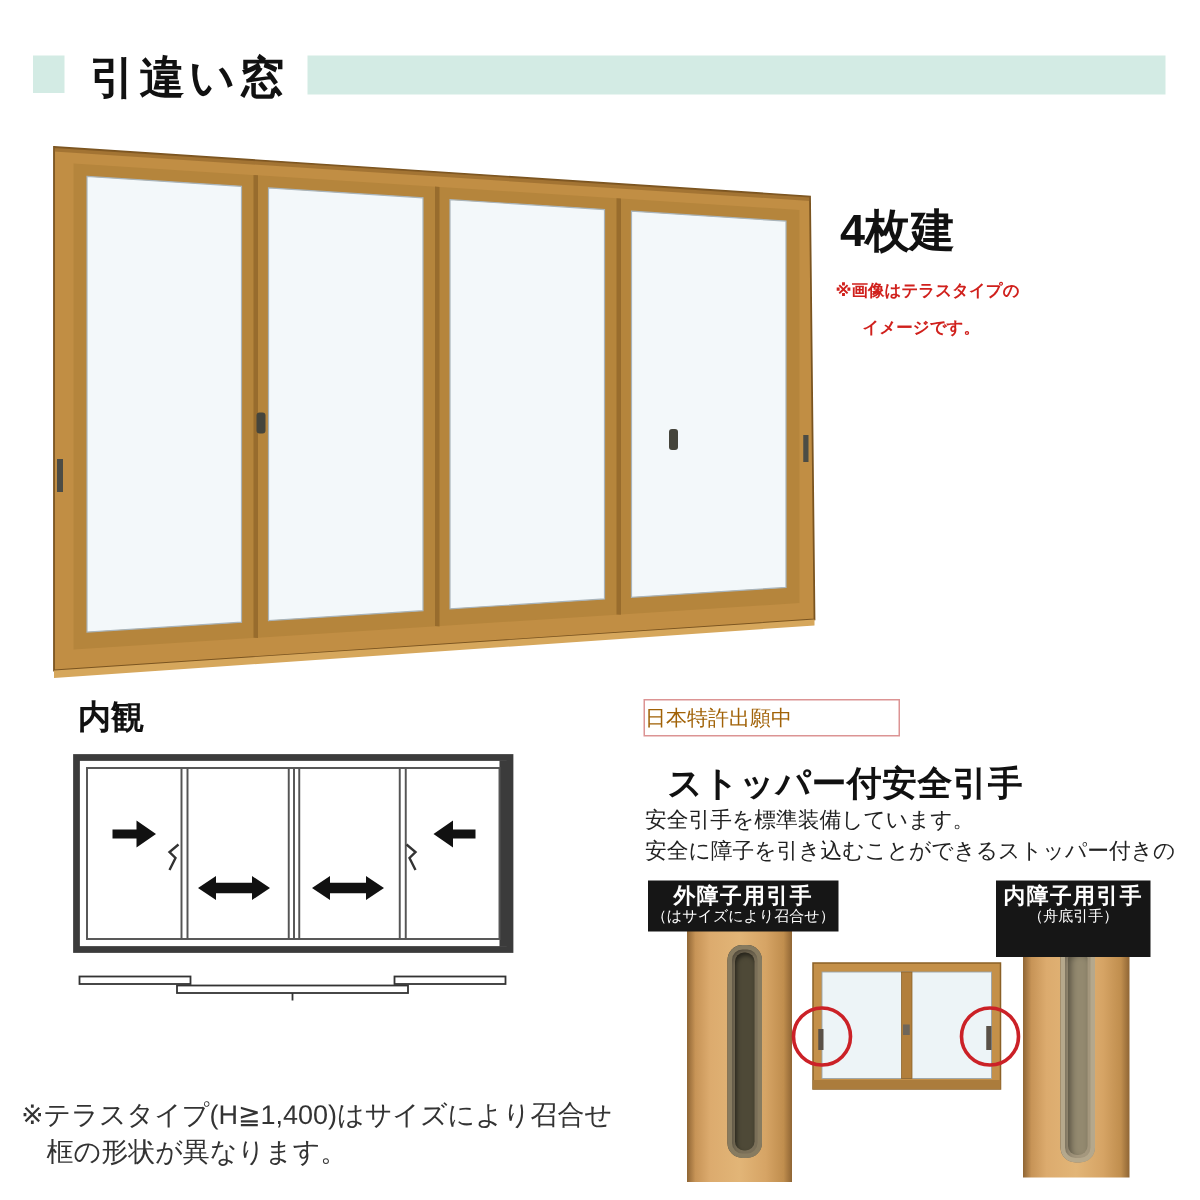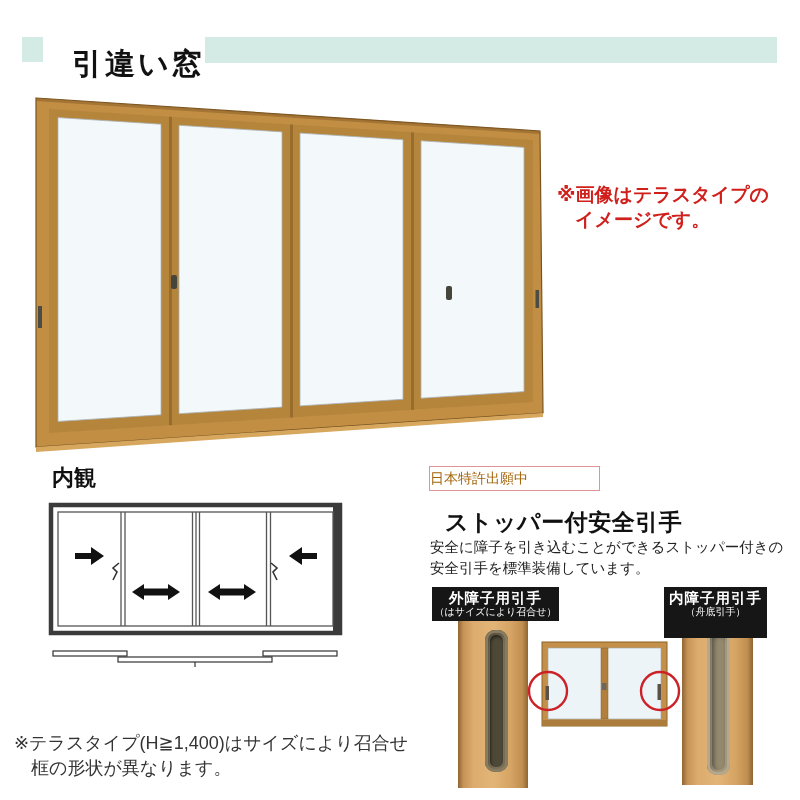--- a/index.html
+++ b/index.html
@@ -1,29 +1,29 @@
 <!DOCTYPE html>
 <html><head>
 <meta charset="utf-8">
 <style>
   html,body{margin:0;padding:0;}
   body{width:800px;height:800px;background:#ffffff;font-family:"Liberation Sans","DejaVu Sans",sans-serif;}
   .page{position:relative;width:800px;height:800px;background:#fff;overflow:hidden;}
 
   
   .accent-square{position:absolute;left:22px;top:37px;width:21px;height:25px;background:#d3ebe4;}
-  .page-title{position:absolute;left:56px;top:28px;margin:16px;font-size:30px;font-weight:bold;color:#111;letter-spacing:3px;}
+  .page-title{position:absolute;left:56px;top:28px;margin:4px;font-size:30px;font-weight:bold;color:#111;letter-spacing:3px;}
   .accent-bar{position:absolute;left:205px;top:37px;width:572px;height:26px;background:#d3ebe4;}
 
   
   .main-photo{position:absolute;left:25px;top:90px;width:530px;height:365px;margin:0;}
 
   
   .panel-count{position:absolute;left:560px;top:134px;font-size:30px;font-weight:bold;color:#111;}
-  .photo-note{position:absolute;left:557px;top:182px;font-size:19px;font-weight:bold;color:#d0201c;line-height:25px;}
+  .photo-note{position:absolute;left:557px;top:182px;font-size:11px;font-weight:bold;color:#d0201c;line-height:25px;}
   .photo-note .indent{padding-left:18px;}
 
   
   .interior-heading{position:absolute;left:52px;top:463px;margin:0;font-size:22px;font-weight:bold;color:#111;}
   .interior-svg{position:absolute;left:45px;top:498px;}
 
   
   .patent-box{position:absolute;left:429px;top:466px;width:171px;height:25px;border:1.5px solid #dc9494;box-sizing:border-box;text-align:left;line-height:22px;font-size:14px;color:#a16207;}
   .safety-heading{position:absolute;left:430px;top:492px;margin:15px;font-size:23px;font-weight:bold;color:#111;letter-spacing:0.5px;}
   .safety-desc{position:absolute;left:430px;top:537px;font-size:14.5px;line-height:20.5px;color:#222;}
@@ -76,20 +76,21 @@
 
       <polygon points="11,357 518,323 518,327 11,362" fill="#d6a75c"></polygon>
 
       <rect x="146" y="185" width="6" height="14" rx="2" fill="#45453c"></rect>
       <rect x="421" y="196" width="6" height="14" rx="2" fill="#45453c"></rect>
       <rect x="13" y="216" width="4" height="22" fill="#4c4c45"></rect>
       <rect x="510.5" y="200" width="3.5" height="18" fill="#4c4c45"></rect>
     </svg>
   </figure>
 
+  <div class="panel-count">4枚建</div>
   <div class="photo-note">
     <div>※画像はテラスタイプの</div>
     <div class="indent">イメージです。</div>
   </div>
 
   <h2 class="interior-heading">内観</h2>
   <svg class="interior-svg" width="305" height="172" viewBox="0 0 305 172">
     <rect x="6" y="7" width="289" height="128" fill="#ffffff" stroke="#3b3b3b" stroke-width="4.5"></rect>
     <rect x="288" y="9" width="5" height="124" fill="#3b3b3b"></rect>
     <rect x="13" y="14" width="275" height="114" fill="none" stroke="#555" stroke-width="1.3"></rect>
@@ -114,22 +115,22 @@
       <rect x="8" y="153" width="74" height="5"></rect>
       <rect x="218" y="153" width="74" height="5"></rect>
       <rect x="73" y="159" width="154" height="5"></rect>
       <line x1="150" y1="164" x2="150" y2="169"></line>
     </g>
   </svg>
 
   <div class="patent-box">日本特許出願中</div>
   <h2 class="safety-heading">ストッパー付安全引手</h2>
   <div class="safety-desc">
+    <div>安全引手を標準装備しています。</div>
     <div>安全に障子を引き込むことができるストッパー付きの</div>
-    <div>安全引手を標準装備しています。</div>
   </div>
 
   <div class="handle-label label-outer">
     <div class="l1">外障子用引手</div>
     <div class="l2">（はサイズにより召合せ）</div>
   </div>
   <div class="handle-label label-inner">
     <div class="l1">内障子用引手</div>
     <div class="l2">（舟底引手）</div>
   </div>

